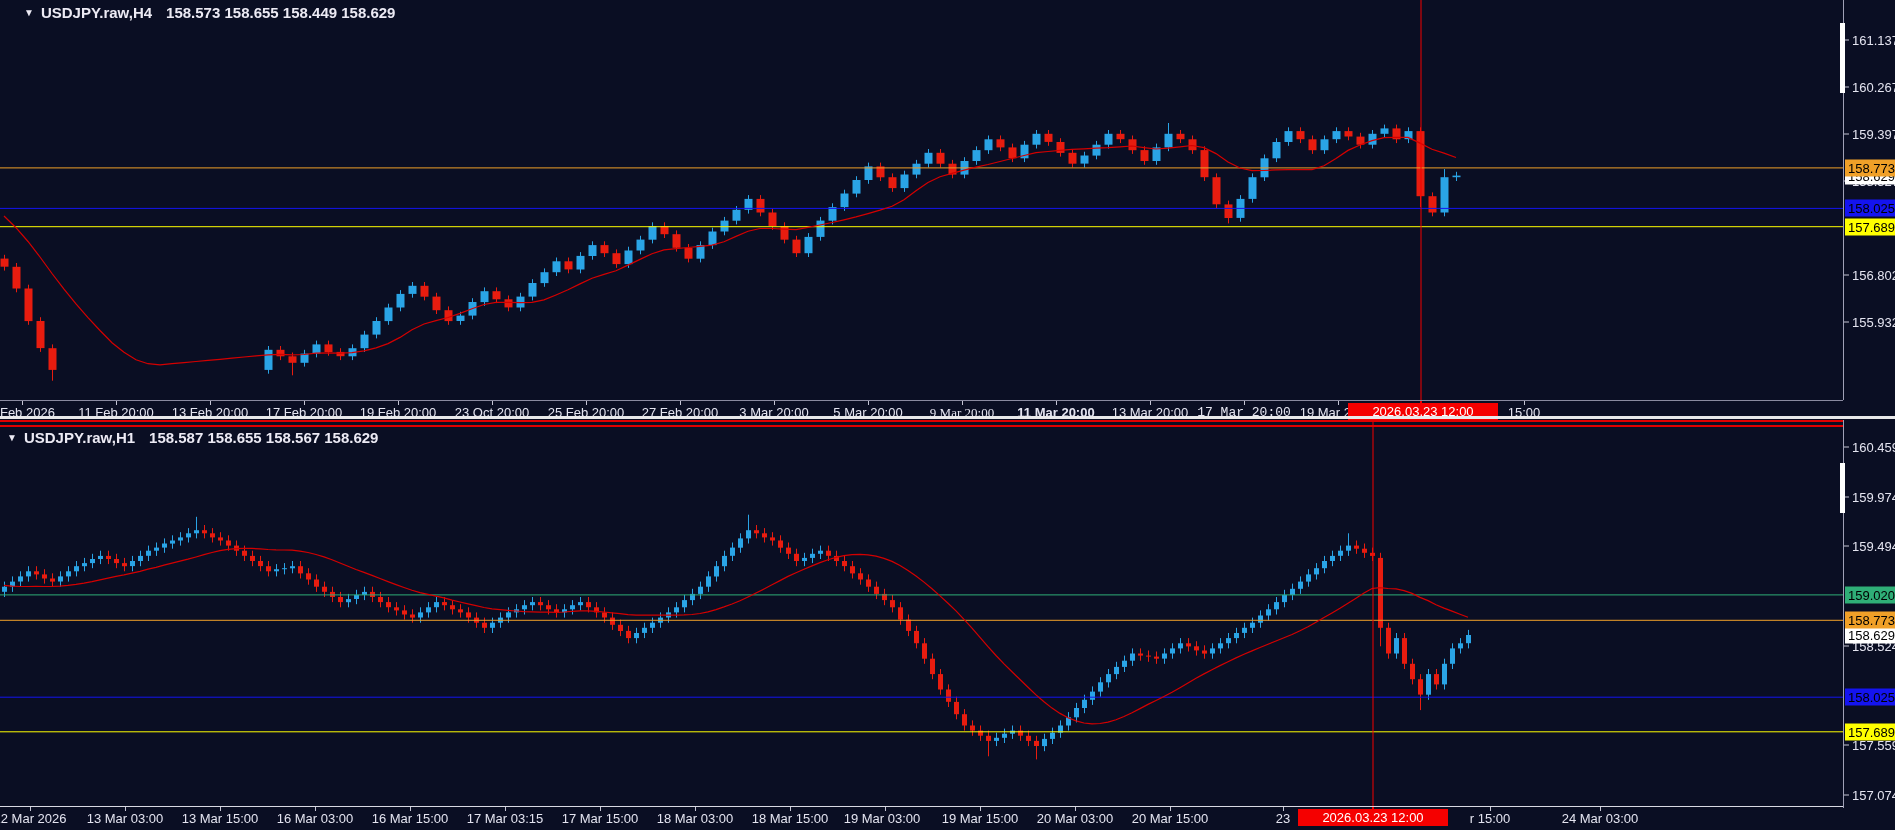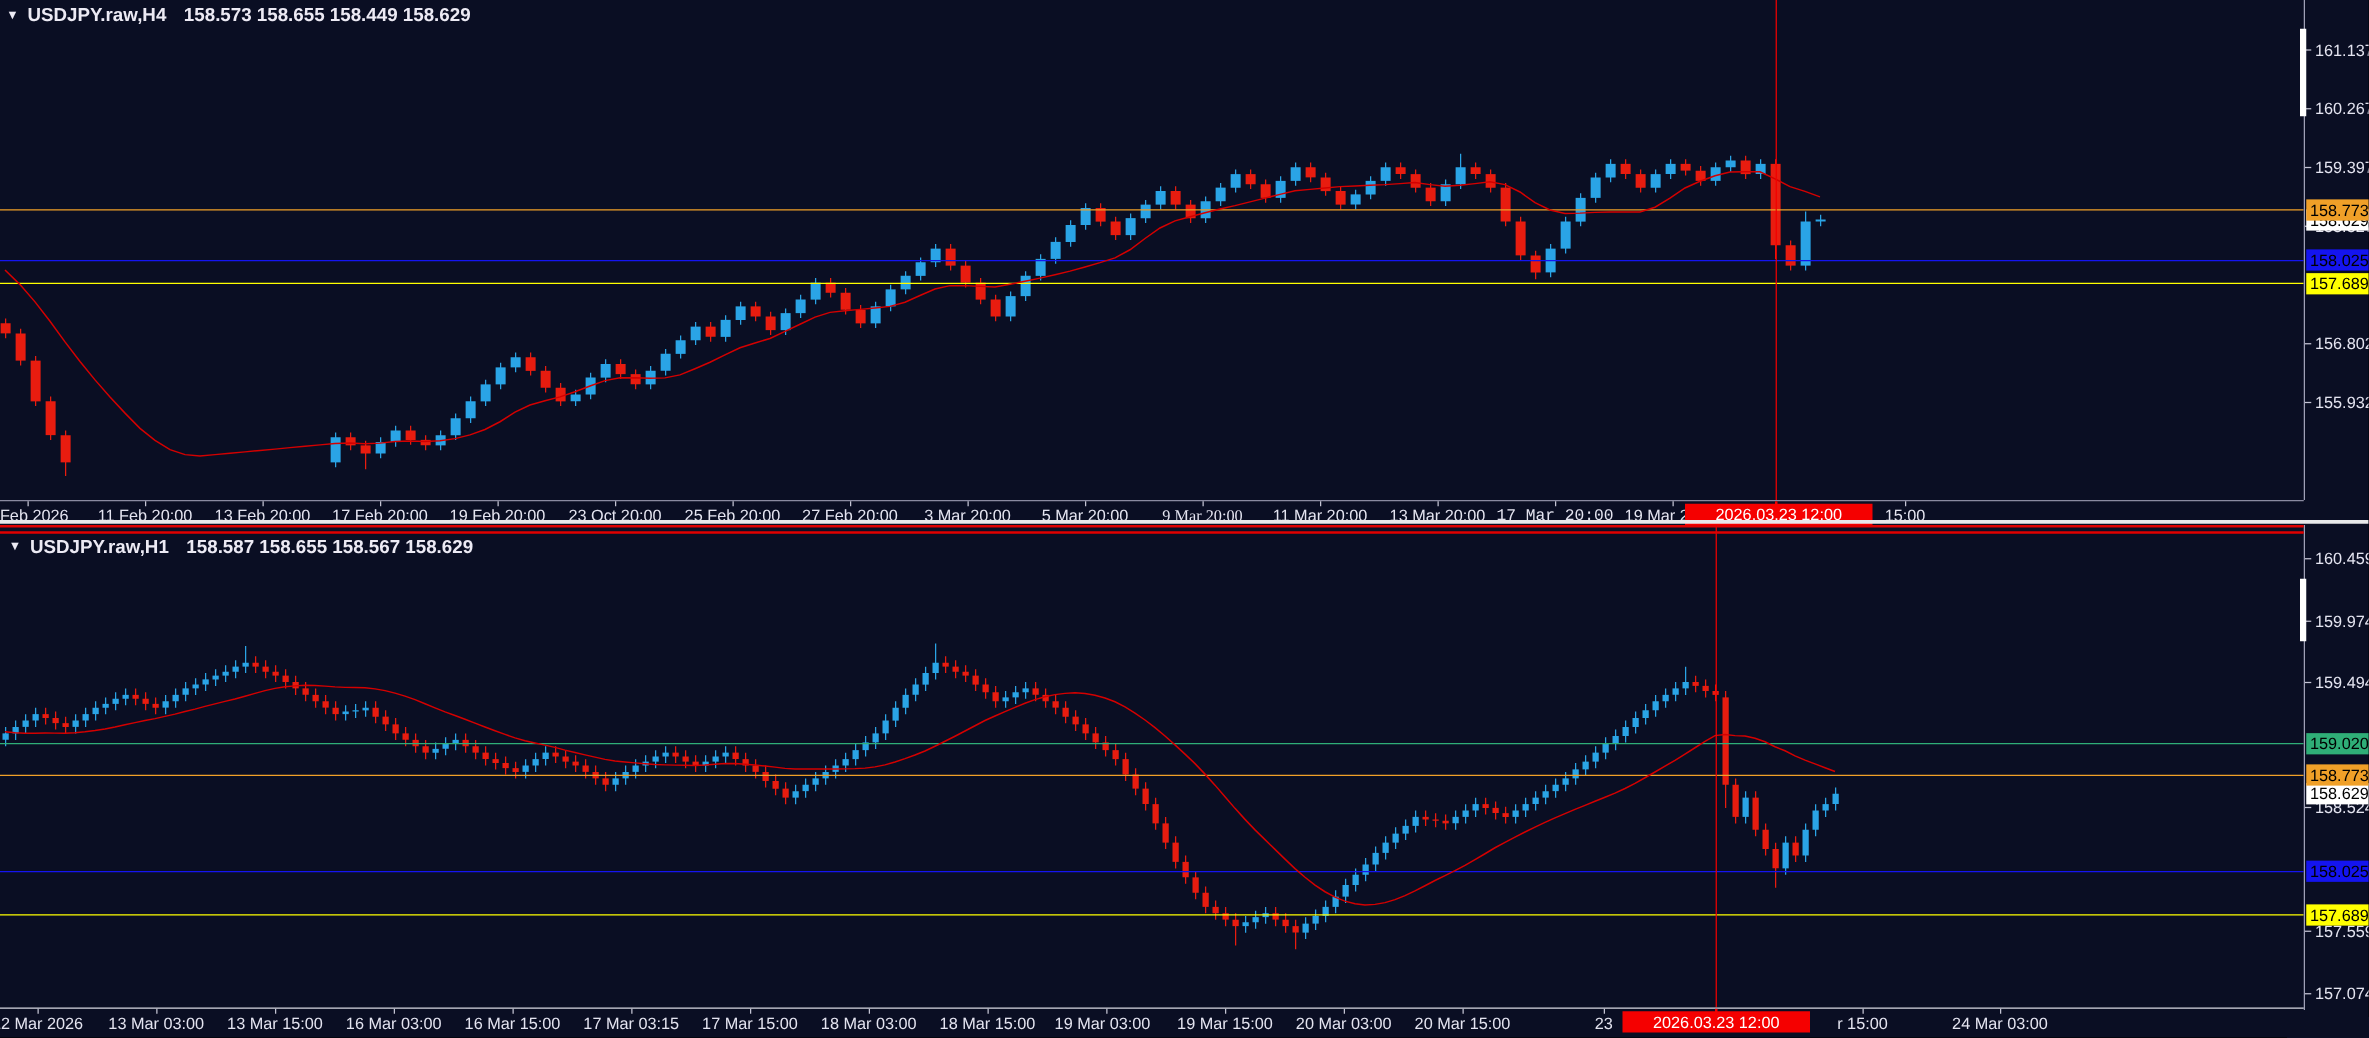--- a/index.html
+++ b/index.html
@@ -242,21 +242,21 @@
         <rect x="1440.5" y="177.2" width="8" height="35.3" fill="#2aa4e6"></rect>
         <line x1="1456.5" x2="1456.5" y1="171.8" y2="181.0" stroke="#2aa4e6" stroke-width="1"></line>
         <rect x="1452.5" y="175.6" width="8" height="1.6" fill="#2aa4e6"></rect>
       </g>
       <line x1="0" x2="1843" y1="167.9" y2="167.9" stroke="#f0a028" stroke-width="1"></line>
       <line x1="0" x2="1843" y1="208.4" y2="208.4" stroke="#1414f0" stroke-width="1"></line>
       <line x1="0" x2="1843" y1="226.7" y2="226.7" stroke="#ffff00" stroke-width="1"></line>
       <polyline points="4,216.0 16,227.7 28,241.5 40,257.0 52,273.5 64,289.2 76,303.9 88,317.6 100,330.5 112,342.7 124,352.3 136,359.7 148,363.7 160,364.8 172,363.7 184,362.6 196,361.5 208,360.4 220,359.3 232,358.1 244,357.0 256,355.9 268,354.8 280,354.4 292,354.9 304,354.5 316,353.2 328,352.9 340,353.1 352,352.6 364,350.9 376,347.9 388,343.6 400,337.4 412,329.7 424,324.0 436,320.6 448,317.5 460,313.4 472,308.8 484,304.5 496,302.3 508,302.3 520,302.6 532,302.3 544,299.9 556,295.0 568,289.8 580,283.9 592,278.2 604,274.4 616,270.8 628,265.1 640,259.4 652,253.7 664,249.9 676,248.6 688,247.5 700,246.4 712,245.1 724,241.8 736,236.4 748,231.2 760,228.5 772,228.5 784,229.1 796,229.6 808,227.4 820,225.0 832,222.5 844,219.8 856,216.9 868,213.6 880,210.1 892,206.3 904,199.8 916,190.8 928,182.4 940,176.7 952,173.4 964,170.2 976,167.2 988,164.5 1000,161.5 1012,158.5 1024,155.5 1036,152.6 1048,151.5 1060,150.4 1072,149.3 1084,148.8 1096,148.2 1108,147.7 1120,146.9 1132,146.0 1144,147.7 1156,149.0 1168,148.2 1180,146.9 1192,145.5 1204,147.7 1216,153.6 1228,162.1 1240,168.0 1252,170.7 1264,170.5 1276,169.9 1288,169.6 1300,169.6 1312,169.6 1324,165.8 1336,158.5 1348,150.4 1360,145.0 1372,140.6 1384,137.6 1396,137.4 1408,137.4 1420,143.1 1432,149.3 1444,153.1 1456,157.5" fill="none" stroke="#d40000" stroke-width="1.2"></polyline>
       <line x1="1421" x2="1421" y1="0" y2="400" stroke="#f20000" stroke-width="1"></line>
     </svg>
-  <div class="chart-title" style="left:5px;top:4px;">
+  <div class="chart-title" style="left:24px;top:4px;">
     <span class="tri">▼</span><span>USDJPY.raw,H4</span><span class="quotes">158.573 158.655 158.449 158.629</span>
   </div>
   <div id="top-price-axis" class="price-axis" style="top:0;height:400px;">
     <div class="axis-border"></div>
   <div class="tick-dash-h" style="top: 39.5931px;"></div>
       <div class="price-tick" style="top: 39.5931px; z-index: 1;">161.137</div>
       <div class="tick-dash-h" style="top: 86.7965px;"></div>
       <div class="price-tick" style="top: 86.7965px; z-index: 1;">160.267</div>
       <div class="tick-dash-h" style="top: 134px;"></div>
       <div class="price-tick" style="top: 134px; z-index: 1;">159.397</div>
@@ -289,21 +289,21 @@
       <div class="time-label" style="left: 586px;">25 Feb 20:00</div>
       <div class="tick-dash" style="left: 680px;"></div>
       <div class="time-label" style="left: 680px;">27 Feb 20:00</div>
       <div class="tick-dash" style="left: 774px;"></div>
       <div class="time-label" style="left: 774px;">3 Mar 20:00</div>
       <div class="tick-dash" style="left: 868px;"></div>
       <div class="time-label" style="left: 868px;">5 Mar 20:00</div>
       <div class="tick-dash" style="left: 962px;"></div>
       <div class="time-label" style="left: 962px; font-family: Liberation Serif, serif;">9 Mar 20:00</div>
       <div class="tick-dash" style="left: 1056px;"></div>
-      <div class="time-label" style="left: 1056px;">11 Mar 20:00</div>
+      <div class="time-label" style="left: 1056px; font-weight: bold;">11 Mar 20:00</div>
       <div class="tick-dash" style="left: 1150px;"></div>
       <div class="time-label" style="left: 1150px;">13 Mar 20:00</div>
       <div class="tick-dash" style="left: 1244px;"></div>
       <div class="time-label" style="left: 1244px; font-family: Liberation Mono, monospace;">17 Mar 20:00</div>
       <div class="tick-dash" style="left: 1338px;"></div>
       <div class="time-label" style="left: 1338px;">19 Mar 20:00</div>
       <div class="tick-dash" style="left: 1524px;"></div>
       <div class="time-label" style="left: 1524px;">15:00</div>
       <div class="vline-tick" style="left: 1420px;"></div>
       <div class="red-time-label" style="left: 1348px; width: 150px; background: rgb(245, 0, 0);">2026.03.23 12:00</div>

